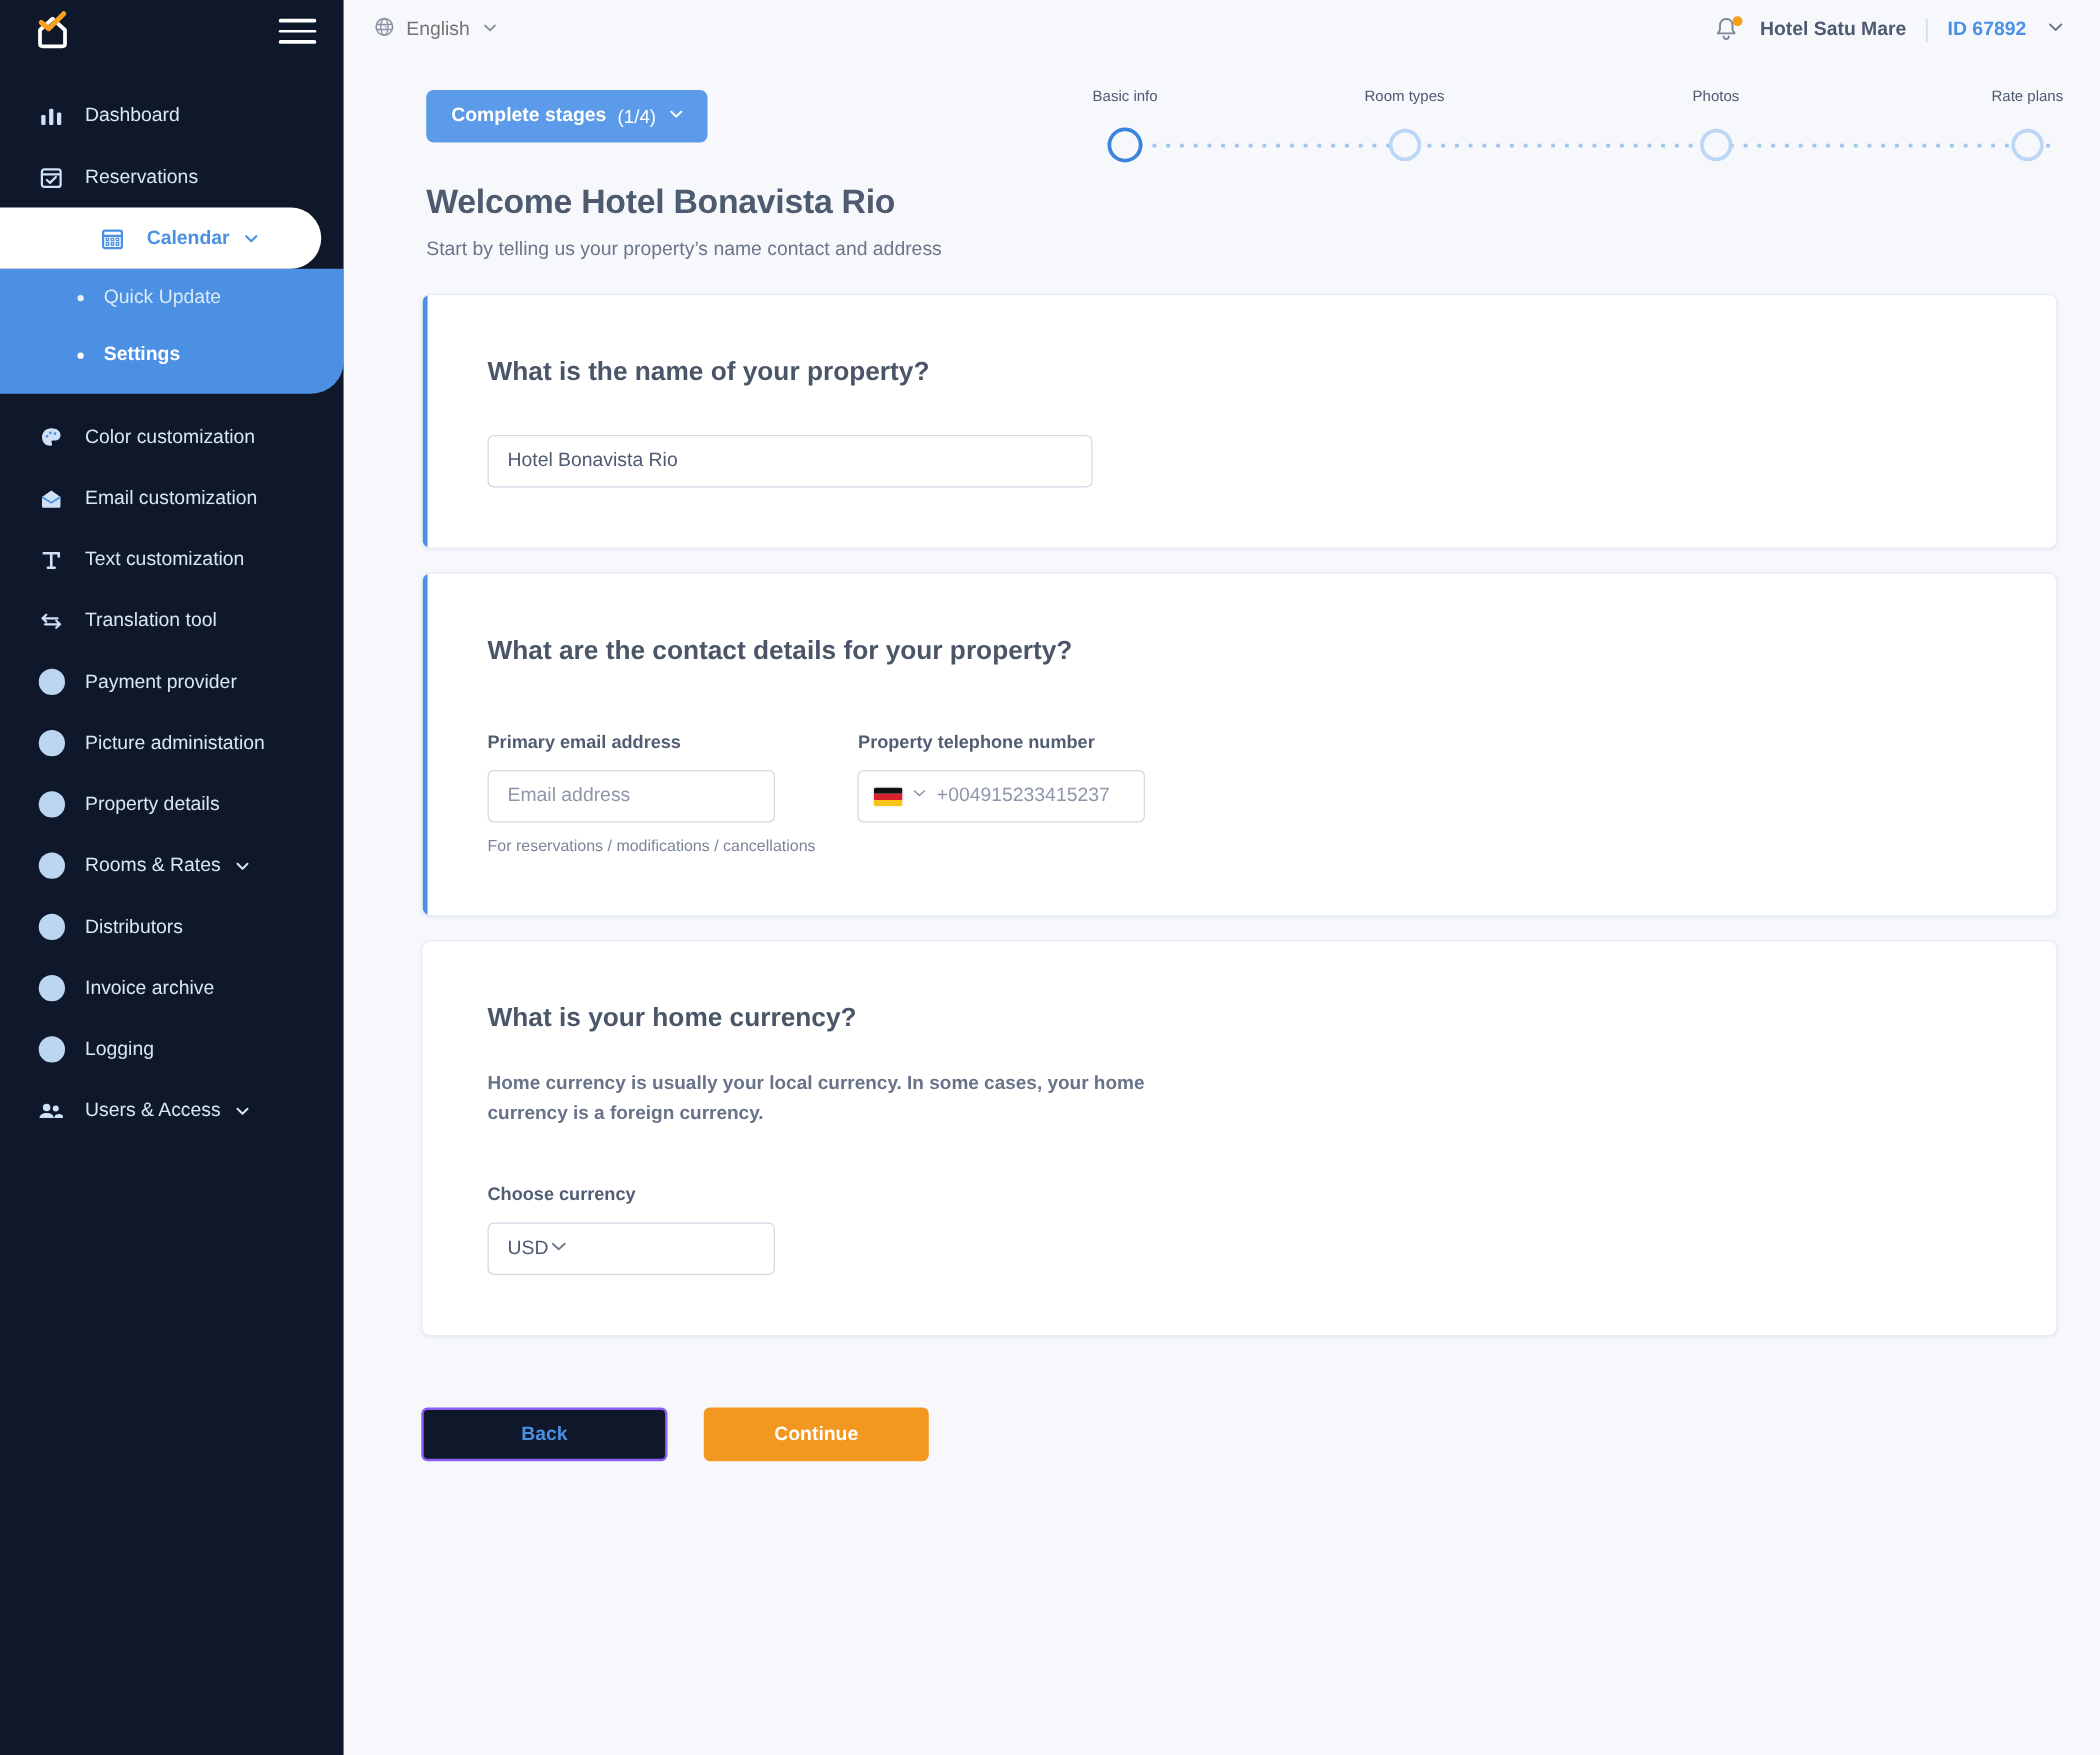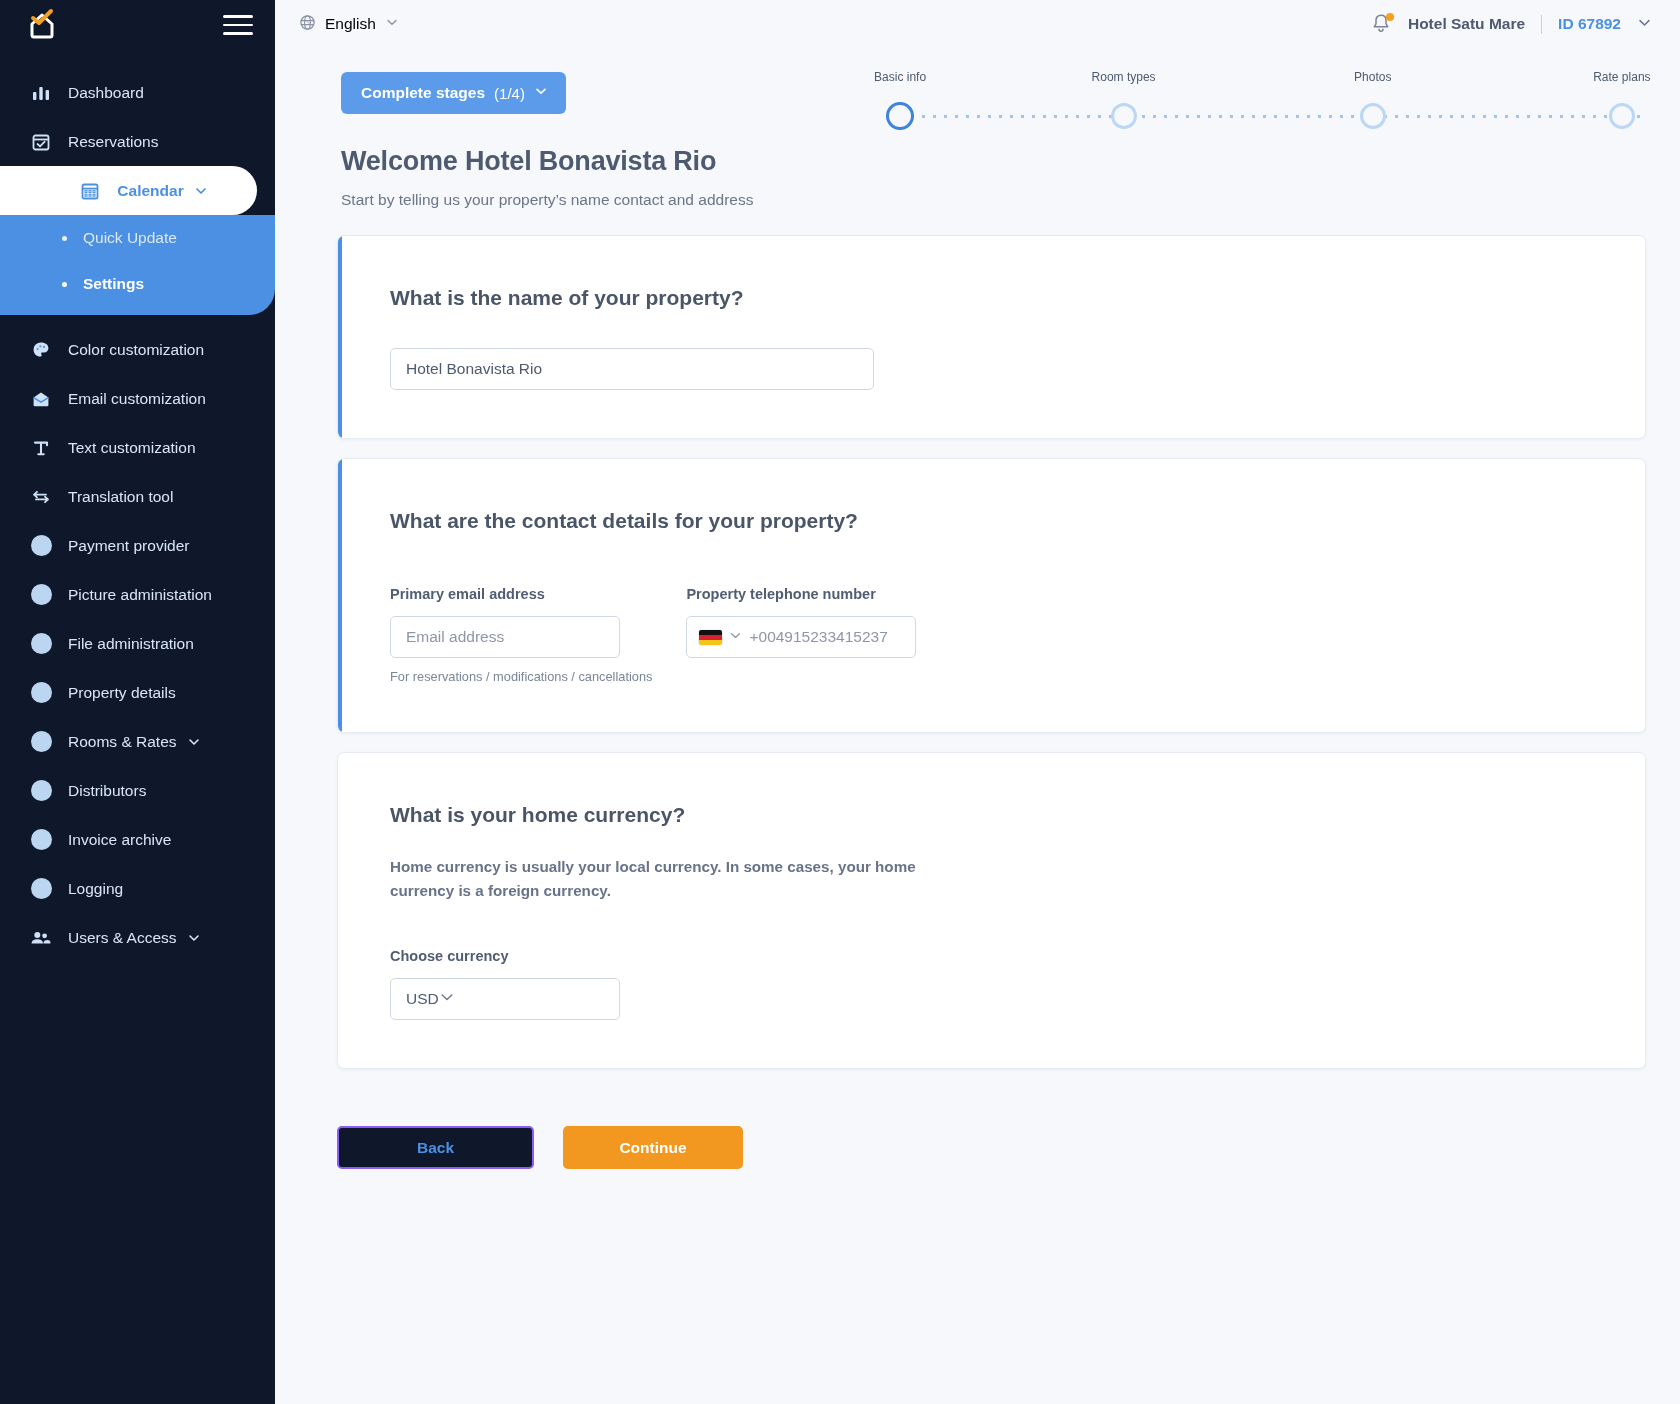--- a/index.html
+++ b/index.html
@@ -99,21 +99,21 @@
   }
   .topbar {
     height: 48px;
     display: flex;
     align-items: center;
     justify-content: space-between;
     padding: 0 28px 0 24px;
   }
   .lang {
     display: flex; align-items: center; gap: 9px;
-    color: #000000; font-size: 15.5px; cursor: pointer;
+    color: #737373; font-size: 15.5px; cursor: pointer;
   }
   .topright { display: flex; align-items: center; gap: 16px; }
   .bell { position: relative; width: 22px; height: 24px; cursor: pointer; }
   .bell .badge {
     position: absolute; top: 1px; right: -2px;
     width: 8px; height: 8px; border-radius: 50%; background: #f6a01e;
   }
   .hotelname { color: #4e5a70; font-size: 15.5px; font-weight: bold; }
   .divider-v { width: 1px; height: 19px; background: #c9d2e0; }
   .hotelid { color: #4b90e2; font-size: 15.5px; font-weight: bold; cursor: pointer; }
@@ -387,26 +387,20 @@
         <span class="ico">
             <span class="dot-ico"></span>
           </span>
         <span>Payment provider</span>
       </div>
       <div class="sb-item">
         <span class="ico">
             <span class="dot-ico"></span>
           </span>
         <span>Picture administation</span>
-      </div>
-      <div class="sb-item">
-        <span class="ico">
-            <span class="dot-ico"></span>
-          </span>
-        <span>File administration</span>
       </div>
       <div class="sb-item">
         <span class="ico">
             <span class="dot-ico"></span>
           </span>
         <span>Property details</span>
       </div>
       <div class="sb-item">
         <span class="ico">
             <span class="dot-ico"></span>

